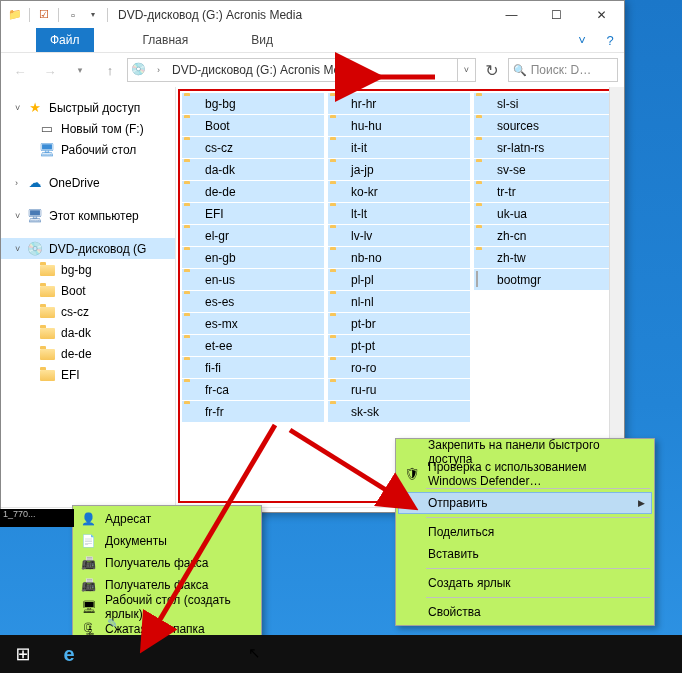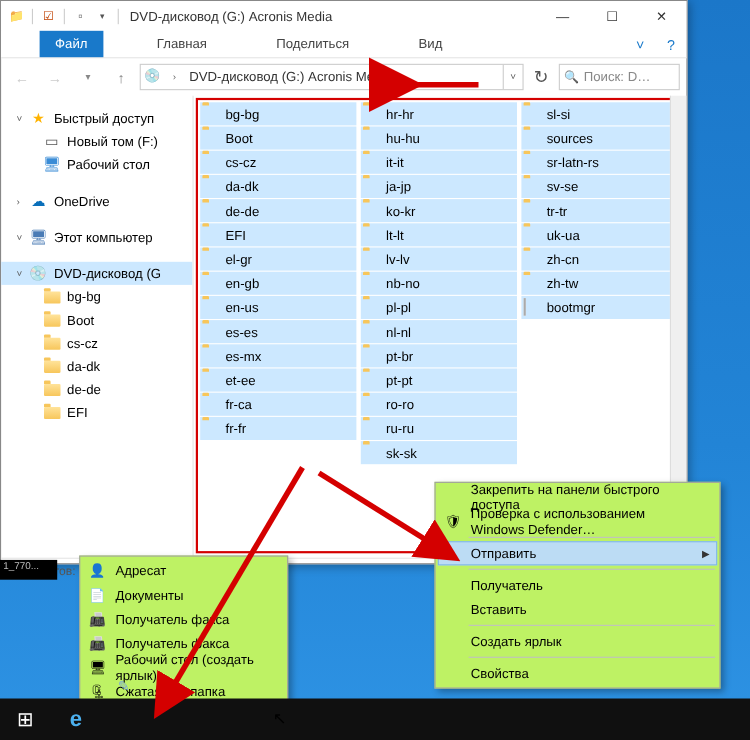--- a/index.html
+++ b/index.html
@@ -63,21 +63,21 @@
   .ctx-item .cicon { position:absolute; left:6px; width:16px; height:16px; display:flex; align-items:center; justify-content:center; font-size:12px;}
   .ctx-sep { height:1px; background:#c0c0c0; margin:3px 2px 3px 28px;}
   .ctx-arrow { position:absolute; right:6px; font-size:9px; color:#333;}
   .ctx-main { left:395px; top:438px; width:260px;}
   .ctx-send { left:72px; top:505px; width:190px;}
   
   .taskbar { position:absolute; left:0; bottom:0; width:682px; height:38px; background:#101010; display:flex; align-items:center;}
   .tb-btn { width:46px; height:38px; display:flex; align-items:center; justify-content:center; font-size:18px; color:#fff;}
   .tb-btn.edge { color:#4cb0ee; font-weight:bold; font-size:20px;}
   
-  .blackbar { position:absolute; left:0; top:509px; width:52px; height:18px; background:#000; color:#bbb; font-size:9px; padding-left:3px;}
+  .blackbar { position:absolute; left:0; top:509px; width:74px; height:18px; background:#000; color:#bbb; font-size:9px; padding-left:3px;}
   
   .arrow { position:absolute; pointer-events:none; }
   .arrow svg { overflow:visible; }
   .cursor { position:absolute; left:248px; top:644px; font-size:15px; color:#000; pointer-events:none;}
   .pen-ico { position:absolute; left:107px; top:616px; width:16px; height:16px; color:#7aa8d8; font-size:13px;}
 </style>
 </head>
 <body>
 
 <div class="desktop"></div>
@@ -97,21 +97,20 @@
     <div class="winbtns">
       <div class="winbtn">—</div>
       <div class="winbtn">☐</div>
       <div class="winbtn close">✕</div>
     </div>
   </div>
 
   <div class="ribbon-tabs">
     <div class="ribbon-tab file">Файл</div>
     <div class="ribbon-tab">Главная</div>
-    <div class="ribbon-tab">Поделиться</div>
     <div class="ribbon-tab">Вид</div>
     <div class="ribbon-spacer"></div>
     <div class="ribbon-help">˅</div>
     <div class="ribbon-help">?</div>
   </div>
 
   <div class="addr-row">
     <div class="navbtn disabled">←</div>
     <div class="navbtn disabled">→</div>
     <div class="navbtn" style="font-size:9px;">▾</div>
@@ -260,20 +259,24 @@
             <div class="file-item">
               <span class="ficon"><span class="folder-ico"></span></span>
               <span>es-mx</span>
             </div>
             <div class="file-item">
               <span class="ficon"><span class="folder-ico"></span></span>
               <span>et-ee</span>
             </div>
             <div class="file-item">
               <span class="ficon"><span class="folder-ico"></span></span>
+              <span>fi-fi</span>
+            </div>
+            <div class="file-item">
+              <span class="ficon"><span class="folder-ico"></span></span>
               <span>fr-ca</span>
             </div>
             <div class="file-item">
               <span class="ficon"><span class="folder-ico"></span></span>
               <span>fr-fr</span>
             </div>
           </div>
           <div class="listcol">
             <div class="file-item">
               <span class="ficon"><span class="folder-ico"></span></span>
@@ -393,21 +396,21 @@
       <span class="cicon">🛡</span>
       <span>Проверка с использованием Windows Defender…</span>
     </div>
   <div class="ctx-sep"></div>
   <div class="ctx-item hover">
       <span>Отправить</span>
       <span class="ctx-arrow">▶</span>
     </div>
   <div class="ctx-sep"></div>
   <div class="ctx-item">
-      <span>Получатель</span>
+      <span>Поделиться</span>
     </div>
   <div class="ctx-item">
       <span>Вставить</span>
     </div>
   <div class="ctx-sep"></div>
   <div class="ctx-item">
       <span>Создать ярлык</span>
     </div>
   <div class="ctx-sep"></div>
   <div class="ctx-item">

